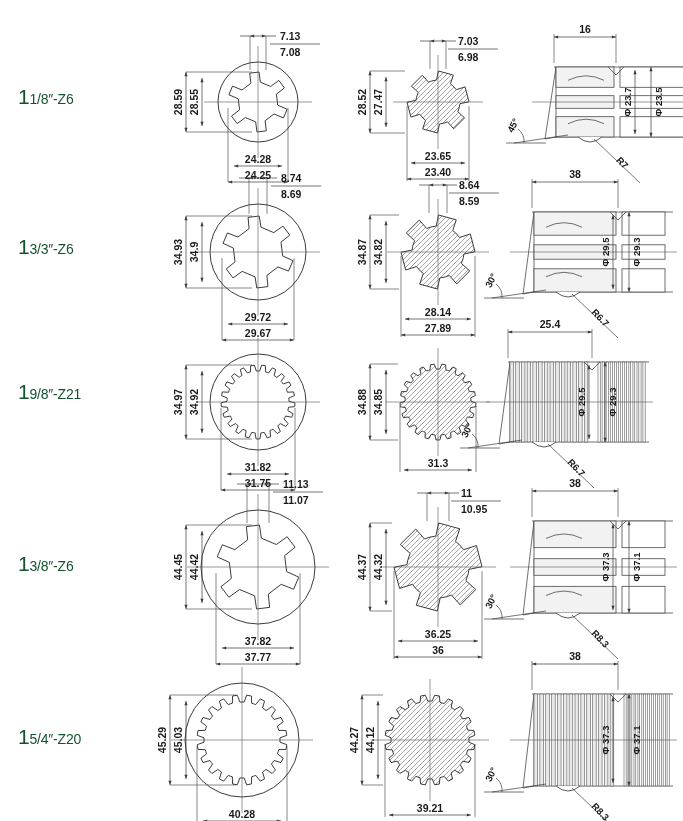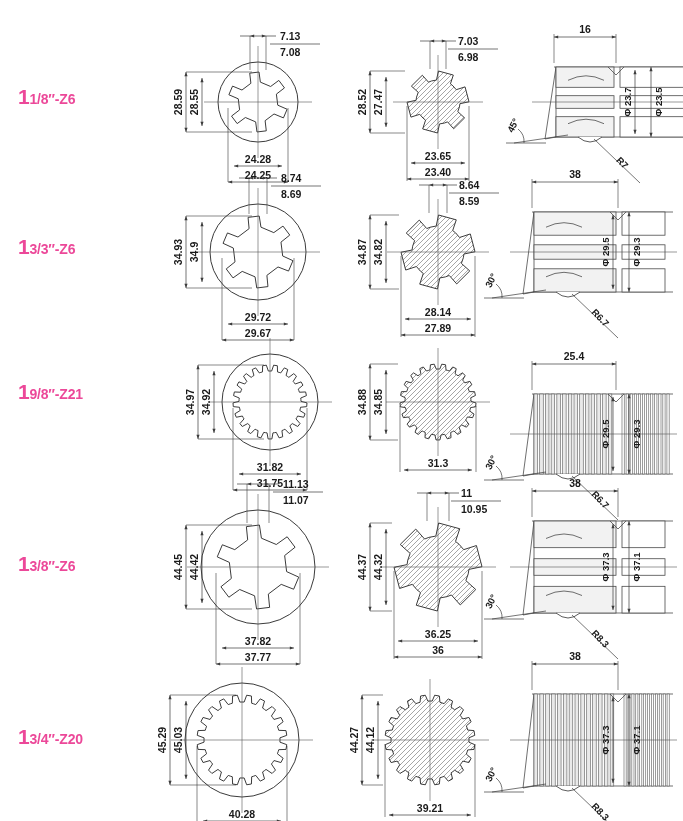--- a/index.html
+++ b/index.html
@@ -10,23 +10,23 @@
     color:#1a1a1a;
     overflow:hidden;
     position:relative;
   }
   #sheet{position:relative;width:683px;height:821px;}
 
   .row{position:absolute;left:0;width:683px;}
   .row-label{
     position:absolute;
     left:18px;
-    font-weight:bold;
+    font-weight:normal;
     white-space:nowrap;
-    color:#ec4899;
+    color:#14532d;
     letter-spacing:-0.2px;
   }
   .row-label .big{font-size:21px;line-height:1;}
   .row-label .small{font-size:14px;line-height:1;}
 
   .view{position:absolute;top:0;}
   svg{display:block;overflow:visible;}
 
   text{
     font-family:"Liberation Sans", sans-serif;
@@ -334,21 +334,21 @@
           <line x1="-8" y1="126" x2="46" y2="118" class="dimline"></line>
           <path d="M2 126 A 16 16 0 0 0 -4 112" class="dimline"></path>
           <text x="-6" y="110" class="dimsm" transform="rotate(-62 -6 110)" text-anchor="middle">30°</text>
           <line x1="72" y1="122" x2="118" y2="166" class="dimline"></line>
           <text x="98" y="148" class="dimsm" transform="rotate(46 98 148)" text-anchor="middle">R6.7</text>
         </svg>
       </div>
     </div>
     <div class="row" style="top: 324px; height: 148px;">
       <div class="row-label" style="top: 57px;"><span class="big">1</span><span class="small">9/8″-Z21</span></div>
-      <div class="view" style="left: 152px; width: 185px;">
+      <div class="view" style="left: 140px; width: 185px;">
         <svg width="185" height="148" viewBox="0 0 185 148">
           <circle cx="118" cy="78" r="48" class="part"></circle>
           <path d="M118.00,47.00 L119.67,47.04 L121.65,41.18 L125.37,41.74 L125.53,47.93 L127.14,48.38 L128.72,48.91 L132.34,43.89 L135.73,45.52 L134.06,51.48 L135.46,52.39 L136.82,53.36 L141.75,49.63 L144.51,52.19 L141.16,57.40 L142.24,58.67 L143.24,60.00 L149.06,57.89 L150.94,61.15 L146.21,65.14 L146.86,66.67 L147.42,68.24 L153.61,67.94 L154.44,71.61 L148.74,74.02 L148.91,75.68 L148.99,77.35 L154.99,78.89 L154.71,82.64 L148.55,83.26 L148.22,84.90 L147.81,86.52 L153.09,89.75 L151.71,93.25 L145.64,92.03 L144.85,93.50 L143.97,94.92 L148.06,99.57 L145.72,102.51 L140.28,99.56 L139.09,100.72 L137.83,101.83 L140.37,107.47 L137.26,109.59 L132.93,105.17 L131.45,105.93 L129.93,106.61 L130.69,112.76 L127.09,113.86 L124.26,108.36 L122.62,108.65 L120.96,108.86 L119.88,114.95 L116.12,114.95 L115.04,108.86 L113.38,108.65 L111.74,108.36 L108.91,113.86 L105.31,112.76 L106.07,106.61 L104.55,105.93 L103.07,105.17 L98.74,109.59 L95.63,107.47 L98.17,101.83 L96.91,100.72 L95.72,99.56 L90.28,102.51 L87.94,99.57 L92.03,94.92 L91.15,93.50 L90.36,92.03 L84.29,93.25 L82.91,89.75 L88.19,86.52 L87.78,84.90 L87.45,83.26 L81.29,82.64 L81.01,78.89 L87.01,77.35 L87.09,75.68 L87.26,74.02 L81.56,71.61 L82.39,67.94 L88.58,68.24 L89.14,66.67 L89.79,65.14 L85.06,61.15 L86.94,57.89 L92.76,60.00 L93.76,58.67 L94.84,57.40 L91.49,52.19 L94.25,49.63 L99.18,53.36 L100.54,52.39 L101.94,51.48 L100.27,45.52 L103.66,43.89 L107.28,48.91 L108.86,48.38 L110.47,47.93 L110.63,41.74 L114.35,41.18 L116.33,47.04 Z" class="part" stroke-linejoin="round"></path>
           <line x1="56" y1="78" x2="180" y2="78" class="center"></line>
           <line x1="118" y1="14" x2="118" y2="142" class="center"></line>
           <line x1="46" y1="41" x2="112" y2="41" class="extline"></line>
           <line x1="46" y1="115" x2="112" y2="115" class="extline"></line>
           <line x1="46" y1="41" x2="46" y2="115" class="dimline"></line>
           <polygon points="46,41 44.4,45.2 47.6,45.2" fill="#3b3b3b"></polygon>
           <polygon points="46,115 44.4,110.8 47.6,110.8" fill="#3b3b3b"></polygon>
@@ -424,21 +424,21 @@
           <text x="36" y="78" class="dim" transform="rotate(-90 36 78)" text-anchor="middle">34.88</text>
           <text x="52" y="78" class="dim" transform="rotate(-90 52 78)" text-anchor="middle">34.85</text>
           <line x1="70" y1="82" x2="70" y2="148" class="extline"></line>
           <line x1="146" y1="82" x2="146" y2="148" class="extline"></line>
           <line x1="74" y1="146" x2="142" y2="146" class="dimline"></line>
           <polygon points="74,146 78.2,144.4 78.2,147.6" fill="#3b3b3b"></polygon>
           <polygon points="142,146 137.8,144.4 137.8,147.6" fill="#3b3b3b"></polygon>
           <text x="108" y="143" class="dim" text-anchor="middle">31.3</text>
         </svg>
       </div>
-      <div class="view" style="left: 500px; width: 183px; margin-top: 32px;">
+      <div class="view" style="left: 476px; width: 183px;">
         <svg width="183" height="148" viewBox="0 0 183 148">
           <path d="M32 38 L173 38 M32 118 L173 118" class="partlite"></path>
           <path d="M23 120 L34 38 L34 118 Z" fill="#fff" stroke="#4a4a4a" stroke-width="0.8"></path>
           <rect x="34" y="38" width="3.5428571428571427" height="80" fill="#e9e9e9" stroke="#5a5a5a" stroke-width="0.6"></rect>
           <rect x="39.714285714285715" y="38" width="3.5428571428571427" height="80" fill="#e9e9e9" stroke="#5a5a5a" stroke-width="0.6"></rect>
           <rect x="45.42857142857143" y="38" width="3.5428571428571427" height="80" fill="#e9e9e9" stroke="#5a5a5a" stroke-width="0.6"></rect>
           <rect x="51.14285714285714" y="38" width="3.5428571428571427" height="80" fill="#e9e9e9" stroke="#5a5a5a" stroke-width="0.6"></rect>
           <rect x="56.85714285714286" y="38" width="3.5428571428571427" height="80" fill="#e9e9e9" stroke="#5a5a5a" stroke-width="0.6"></rect>
           <rect x="62.57142857142857" y="38" width="3.5428571428571427" height="80" fill="#e9e9e9" stroke="#5a5a5a" stroke-width="0.6"></rect>
           <rect x="68.28571428571428" y="38" width="3.5428571428571427" height="80" fill="#e9e9e9" stroke="#5a5a5a" stroke-width="0.6"></rect>
@@ -636,21 +636,21 @@
           <line x1="-16" y1="141" x2="24" y2="141" class="dimline"></line>
           <line x1="-8" y1="141" x2="46" y2="133" class="dimline"></line>
           <path d="M2 141 A 16 16 0 0 0 -4 127" class="dimline"></path>
           <text x="-6" y="125" class="dimsm" transform="rotate(-62 -6 125)" text-anchor="middle">30°</text>
           <line x1="72" y1="137" x2="118" y2="181" class="dimline"></line>
           <text x="98" y="163" class="dimsm" transform="rotate(46 98 163)" text-anchor="middle">R8.3</text>
         </svg>
       </div>
     </div>
     <div class="row" style="top: 652px; height: 168px;">
-      <div class="row-label" style="top: 74px;"><span class="big">1</span><span class="small">3/4″-Z20</span></div>
+      <div class="row-label" style="top: 74px;"><span class="big">1</span><span class="small">5/4″-Z20</span></div>
       <div class="view" style="left: 124px; width: 185px;">
         <svg width="185" height="168" viewBox="0 0 185 168">
           <circle cx="118" cy="88" r="57" class="part"></circle>
           <path d="M118.00,50.00 L120.15,50.06 L122.66,43.24 L127.40,43.99 L127.68,51.25 L129.74,51.86 L131.77,52.58 L136.26,46.87 L140.54,49.05 L138.56,56.04 L140.34,57.26 L142.04,58.57 L148.08,54.53 L151.47,57.92 L147.43,63.96 L148.74,65.66 L149.96,67.44 L156.95,65.46 L159.13,69.74 L153.42,74.23 L154.14,76.26 L154.75,78.32 L162.01,78.60 L162.76,83.34 L155.94,85.85 L156.00,88.00 L155.94,90.15 L162.76,92.66 L162.01,97.40 L154.75,97.68 L154.14,99.74 L153.42,101.77 L159.13,106.26 L156.95,110.54 L149.96,108.56 L148.74,110.34 L147.43,112.04 L151.47,118.08 L148.08,121.47 L142.04,117.43 L140.34,118.74 L138.56,119.96 L140.54,126.95 L136.26,129.13 L131.77,123.42 L129.74,124.14 L127.68,124.75 L127.40,132.01 L122.66,132.76 L120.15,125.94 L118.00,126.00 L115.85,125.94 L113.34,132.76 L108.60,132.01 L108.32,124.75 L106.26,124.14 L104.23,123.42 L99.74,129.13 L95.46,126.95 L97.44,119.96 L95.66,118.74 L93.96,117.43 L87.92,121.47 L84.53,118.08 L88.57,112.04 L87.26,110.34 L86.04,108.56 L79.05,110.54 L76.87,106.26 L82.58,101.77 L81.86,99.74 L81.25,97.68 L73.99,97.40 L73.24,92.66 L80.06,90.15 L80.00,88.00 L80.06,85.85 L73.24,83.34 L73.99,78.60 L81.25,78.32 L81.86,76.26 L82.58,74.23 L76.87,69.74 L79.05,65.46 L86.04,67.44 L87.26,65.66 L88.57,63.96 L84.53,57.92 L87.92,54.53 L93.96,58.57 L95.66,57.26 L97.44,56.04 L95.46,49.05 L99.74,46.87 L104.23,52.58 L106.26,51.86 L108.32,51.25 L108.60,43.99 L113.34,43.24 L115.85,50.06 Z" class="part" stroke-linejoin="round"></path>
           <line x1="47" y1="88" x2="189" y2="88" class="center"></line>
           <line x1="118" y1="15" x2="118" y2="161" class="center"></line>
           <line x1="46" y1="43" x2="112" y2="43" class="extline"></line>
           <line x1="46" y1="133" x2="112" y2="133" class="extline"></line>
           <line x1="46" y1="43" x2="46" y2="133" class="dimline"></line>
           <polygon points="46,43 44.4,47.2 47.6,47.2" fill="#3b3b3b"></polygon>

